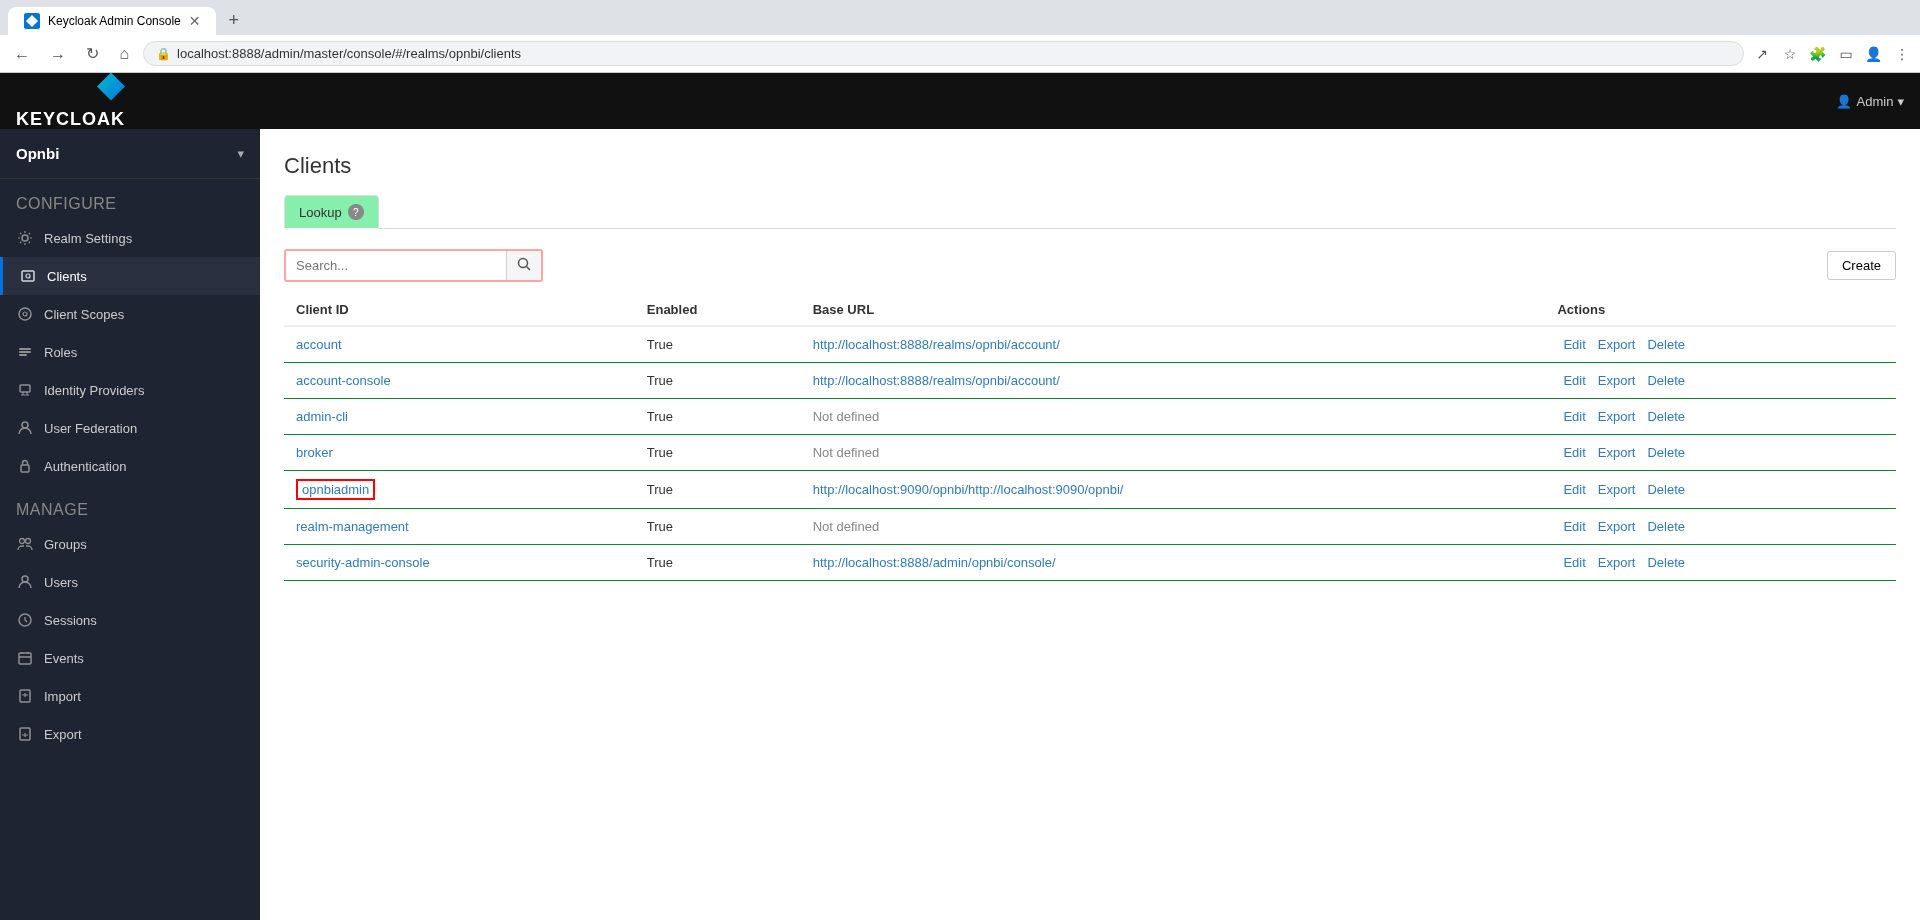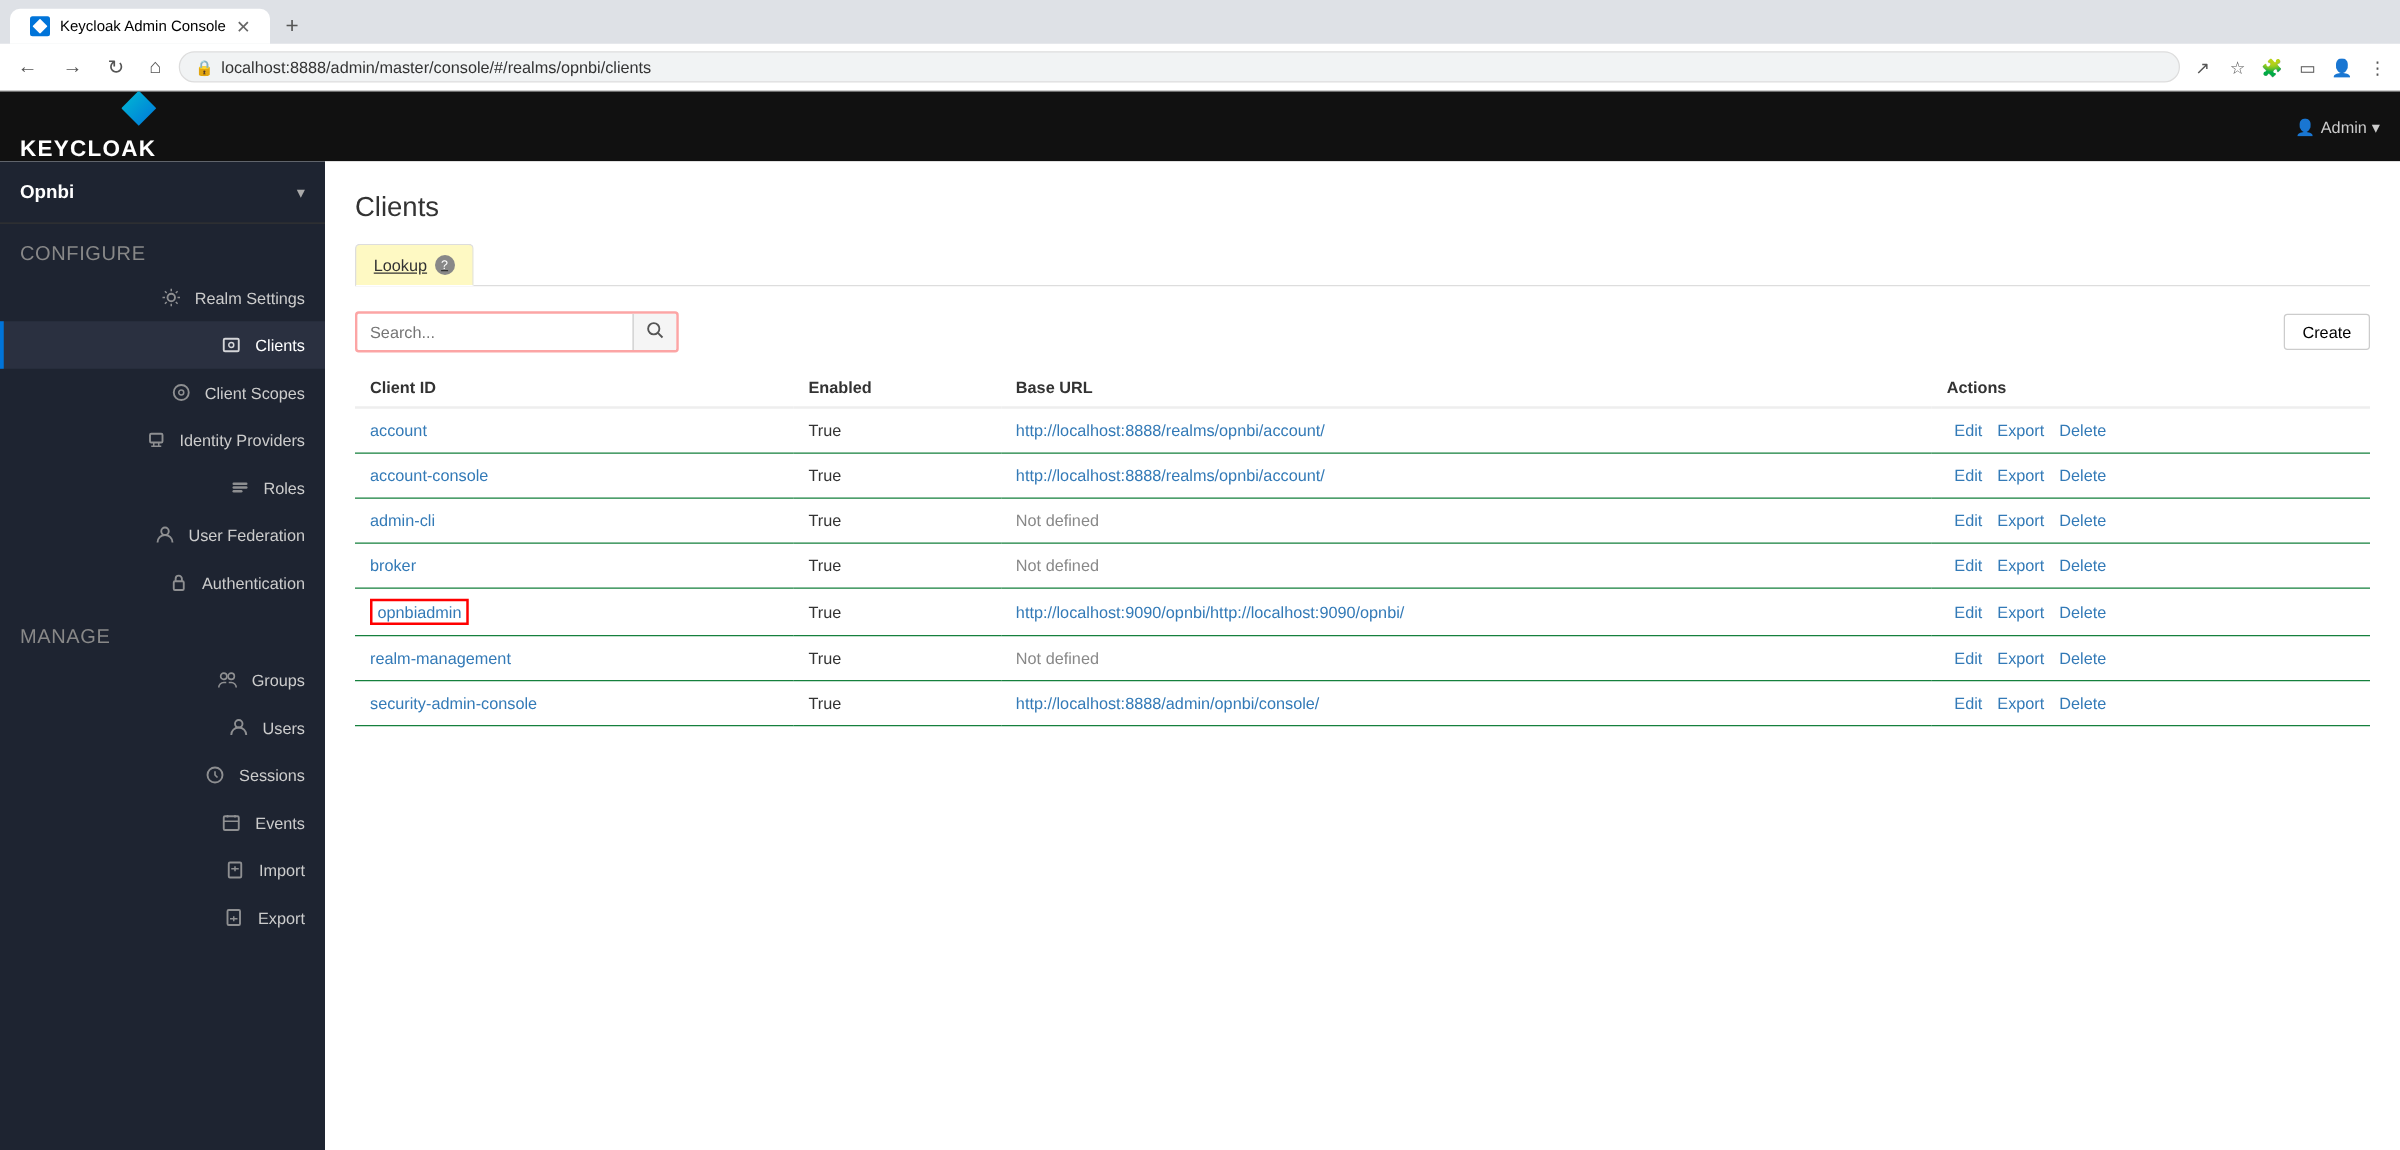--- a/index.html
+++ b/index.html
@@ -29,33 +29,33 @@
 
     
     .main-layout { display: flex; flex: 1; overflow: hidden; }
 
     
     .sidebar { width: 260px; background: #1e2431; color: #ccc; display: flex; flex-direction: column; overflow-y: auto; flex-shrink: 0; }
     .realm-selector { display: flex; align-items: center; justify-content: space-between; padding: 16px; border-bottom: 1px solid #333; cursor: pointer; }
     .realm-name { font-size: 15px; color: #fff; font-weight: bold; }
     .realm-dropdown-icon { color: #aaa; }
     .sidebar-section-label { font-size: 16px; color: #888; padding: 16px 16px 6px 16px; text-transform: uppercase; letter-spacing: 0.5px; }
-    .sidebar-item { display: flex; align-items: center; gap: 10px; padding: 10px 16px; cursor: pointer; color: #ccc; text-decoration: none; justify-content: flex-end; }
+    .sidebar-item { display: flex; align-items: center; gap: 10px; padding: 10px 16px; cursor: pointer; color: #ccc; text-decoration: none; }
     .sidebar-item.active { background: #2a3040; color: #fff; border-left: 3px solid #0074d9; }
     .sidebar-icon { width: 18px; height: 18px; display: flex; align-items: center; justify-content: center; opacity: 0.8; flex-shrink: 0; }
     .sidebar-item-label { font-size: 13px; }
 
     
     .content { flex: 1; background: #fff; overflow-y: auto; padding: 24px; }
     .page-title { font-size: 22px; font-weight: normal; color: #333; margin-bottom: 16px; }
 
     
     .tab-bar { display: flex; border-bottom: 1px solid #ddd; margin-bottom: 20px; }
     .tab-item { padding: 8px 14px; cursor: pointer; border: 1px solid #ddd; border-bottom: none; background: #f8f8f8; border-radius: 4px 4px 0 0; font-size: 13px; color: #333; display: flex; align-items: center; gap: 6px; }
-    .tab-item.active { background: #fef9c3; border-bottom: 1px solid #fff; margin-bottom: -1px; text-decoration: underline; }
+    .tab-item.active { background: #86efac; border-bottom: 1px solid #fff; margin-bottom: -1px; }
     .help-icon { width: 16px; height: 16px; border-radius: 50%; background: #888; color: #fff; font-size: 10px; display: inline-flex; align-items: center; justify-content: center; }
 
     
     .search-row { display: flex; align-items: center; justify-content: space-between; margin-bottom: 12px; }
     .search-input-wrap { display: flex; align-items: center; border: 2px solid #fca5a5; border-radius: 3px; overflow: hidden; }
     .search-input-wrap input { border: none; outline: none; padding: 6px 10px; font-size: 13px; width: 220px; }
     .search-btn { background: #f5f5f5; border: none; border-left: 1px solid #ccc; padding: 6px 10px; cursor: pointer; color: #555; }
     .create-btn { background: #fff; border: 1px solid #ccc; padding: 6px 14px; border-radius: 3px; cursor: pointer; font-size: 13px; }
 
     
@@ -156,36 +156,36 @@
               <circle cx="8" cy="8" r="6" stroke="#aaa" stroke-width="1.5"></circle>
               <circle cx="8" cy="8" r="2" stroke="#aaa" stroke-width="1.2"></circle>
             </svg>
         </div>
         <span class="sidebar-item-label">Client Scopes</span>
       </div>
 
       <div class="sidebar-item">
         <div class="sidebar-icon">
           <svg width="16" height="16" viewBox="0 0 16 16" fill="none">
-              <rect x="3" y="3" width="10" height="7" rx="1" stroke="#aaa" stroke-width="1.5"></rect>
-              <path d="M6 10v3M10 10v3M4 13h8" stroke="#aaa" stroke-width="1.2"></path>
-            </svg>
-        </div>
-        <span class="sidebar-item-label">Identity Providers</span>
-      </div>
-
-      <div class="sidebar-item">
-        <div class="sidebar-icon">
-          <svg width="16" height="16" viewBox="0 0 16 16" fill="none">
               <rect x="2" y="4" width="12" height="2" rx="1" fill="#aaa"></rect>
               <rect x="2" y="7" width="12" height="2" rx="1" fill="#aaa"></rect>
               <rect x="2" y="10" width="8" height="2" rx="1" fill="#aaa"></rect>
             </svg>
         </div>
         <span class="sidebar-item-label">Roles</span>
+      </div>
+
+      <div class="sidebar-item">
+        <div class="sidebar-icon">
+          <svg width="16" height="16" viewBox="0 0 16 16" fill="none">
+              <rect x="3" y="3" width="10" height="7" rx="1" stroke="#aaa" stroke-width="1.5"></rect>
+              <path d="M6 10v3M10 10v3M4 13h8" stroke="#aaa" stroke-width="1.2"></path>
+            </svg>
+        </div>
+        <span class="sidebar-item-label">Identity Providers</span>
       </div>
 
       <div class="sidebar-item">
         <div class="sidebar-icon">
           <svg width="16" height="16" viewBox="0 0 16 16" fill="none">
               <circle cx="8" cy="5" r="3" stroke="#aaa" stroke-width="1.5"></circle>
               <path d="M2 14c0-3.31 2.69-6 6-6s6 2.69 6 6" stroke="#aaa" stroke-width="1.5"></path>
             </svg>
         </div>
         <span class="sidebar-item-label">User Federation</span>

